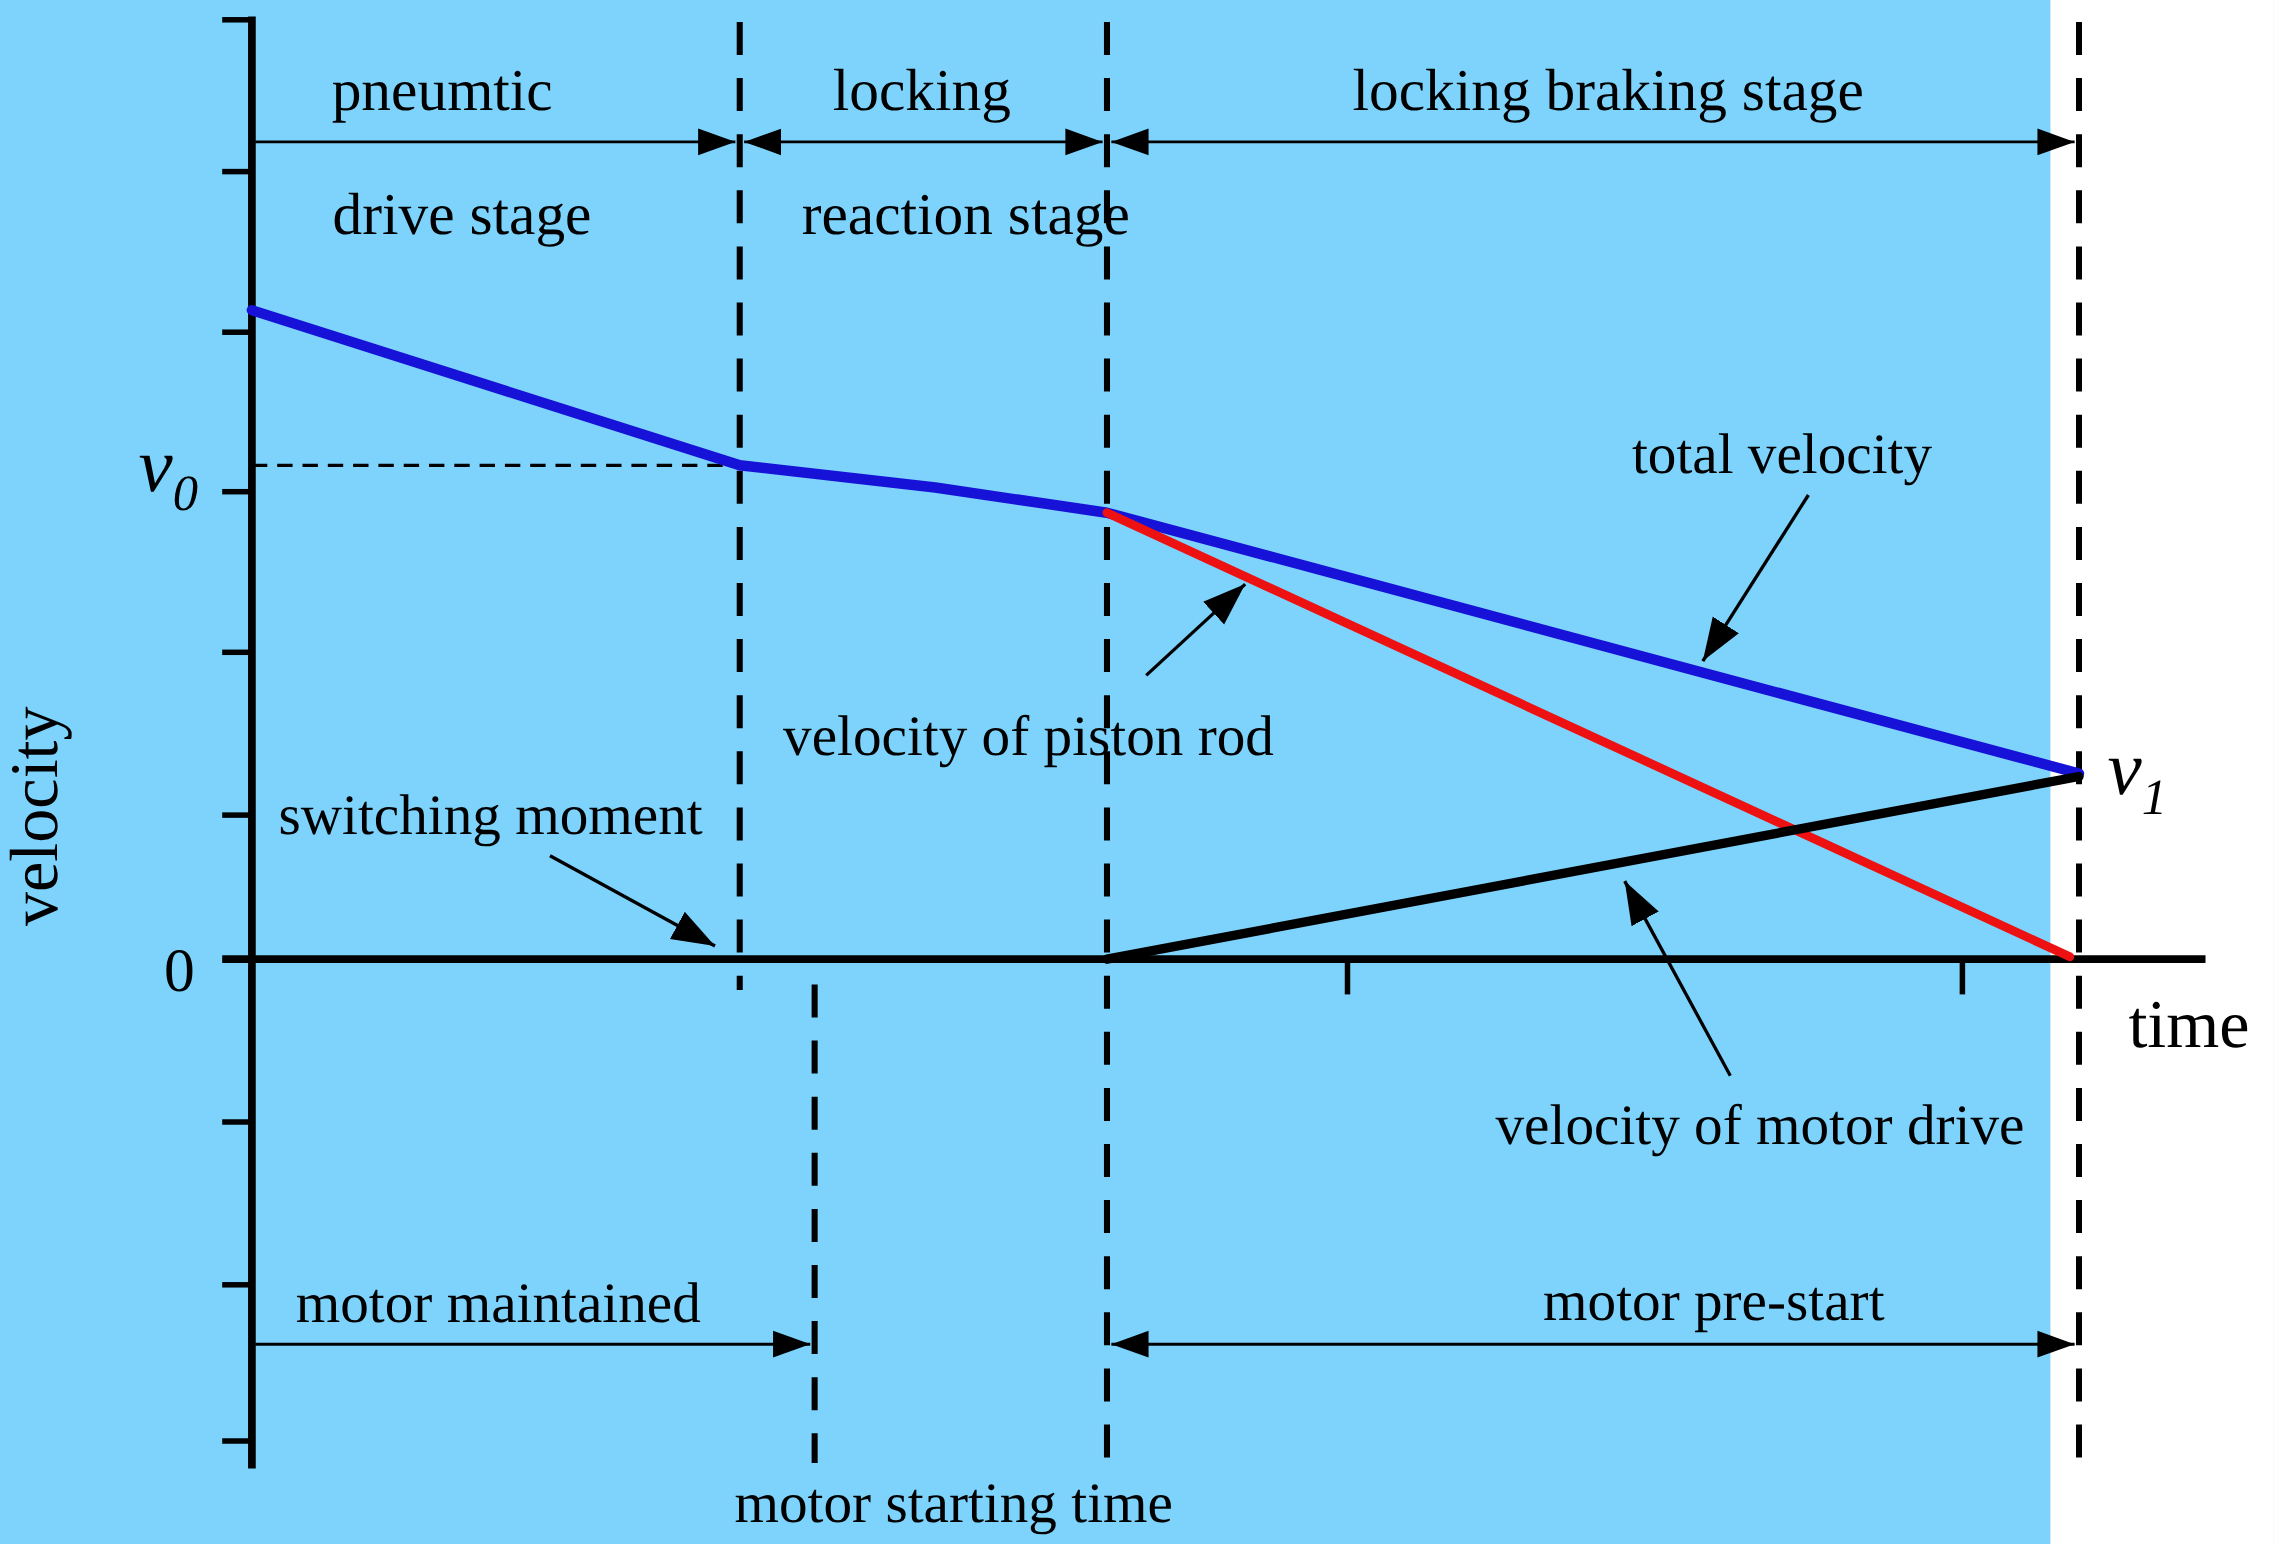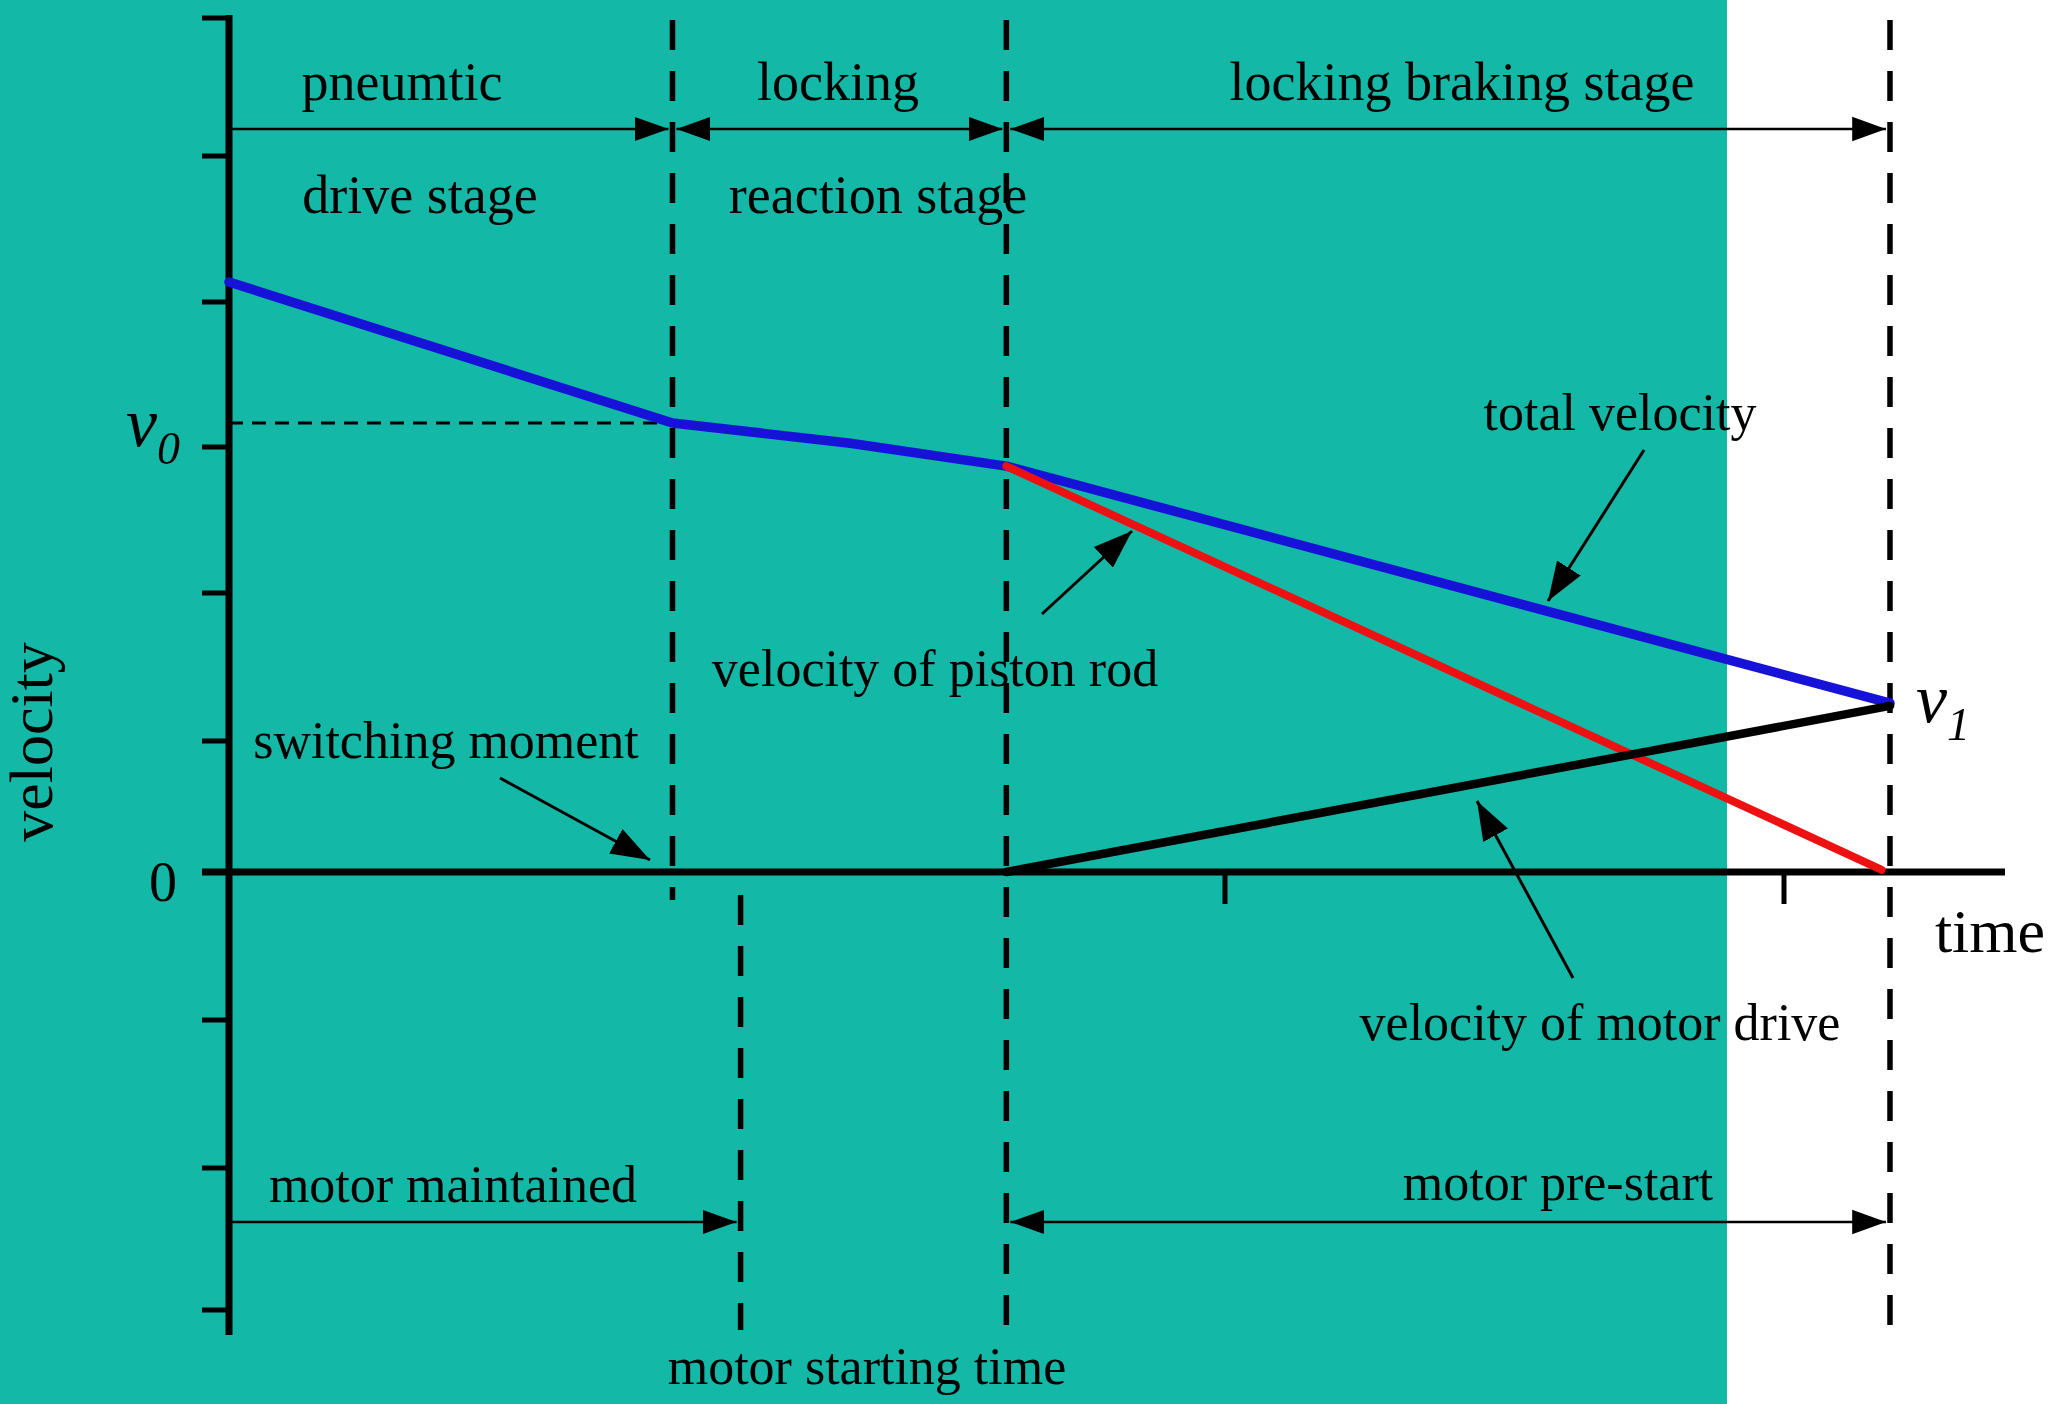--- a/index.html
+++ b/index.html
@@ -1,17 +1,17 @@
 <!DOCTYPE html>
 <html><head>
 <meta charset="utf-8">
 <style>
   html,body{margin:0;padding:0;background:#ffffff;}
   .fig-wrap{
-    width:1727px;height:1404px;position:relative;background:#14b8a6;
+    width:1864px;height:1404px;position:relative;background:#7dd3fc;
     font-family:"Liberation Serif","DejaVu Serif",serif;
   }
   svg text{
     font-family:"Liberation Serif","DejaVu Serif",serif;
     fill:#000000;
   }
   .stage-label{font-size:54px;}
   .anno-label{font-size:52px;}
   .axis-label{font-size:62px;}
   .math-base{font-size:70px;font-style:italic;}

